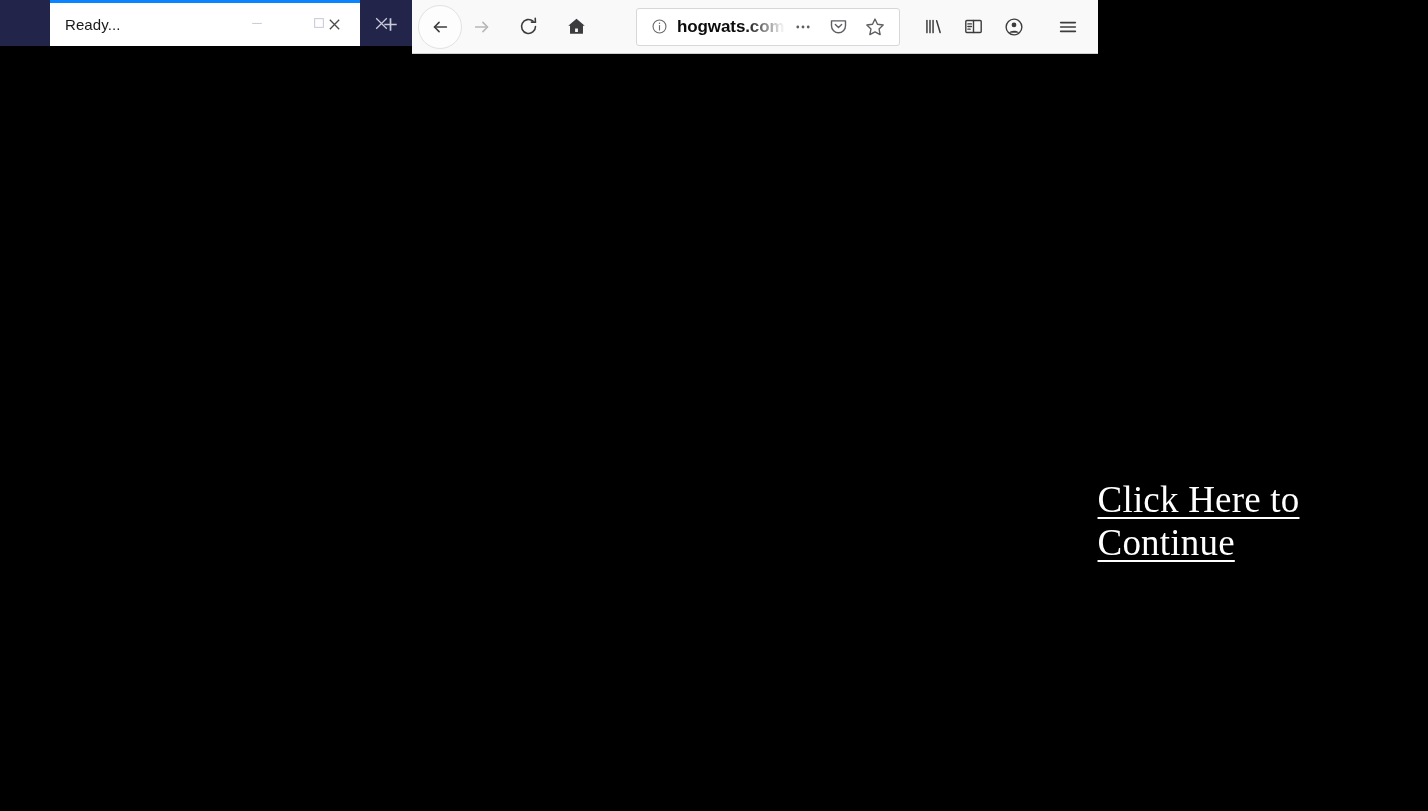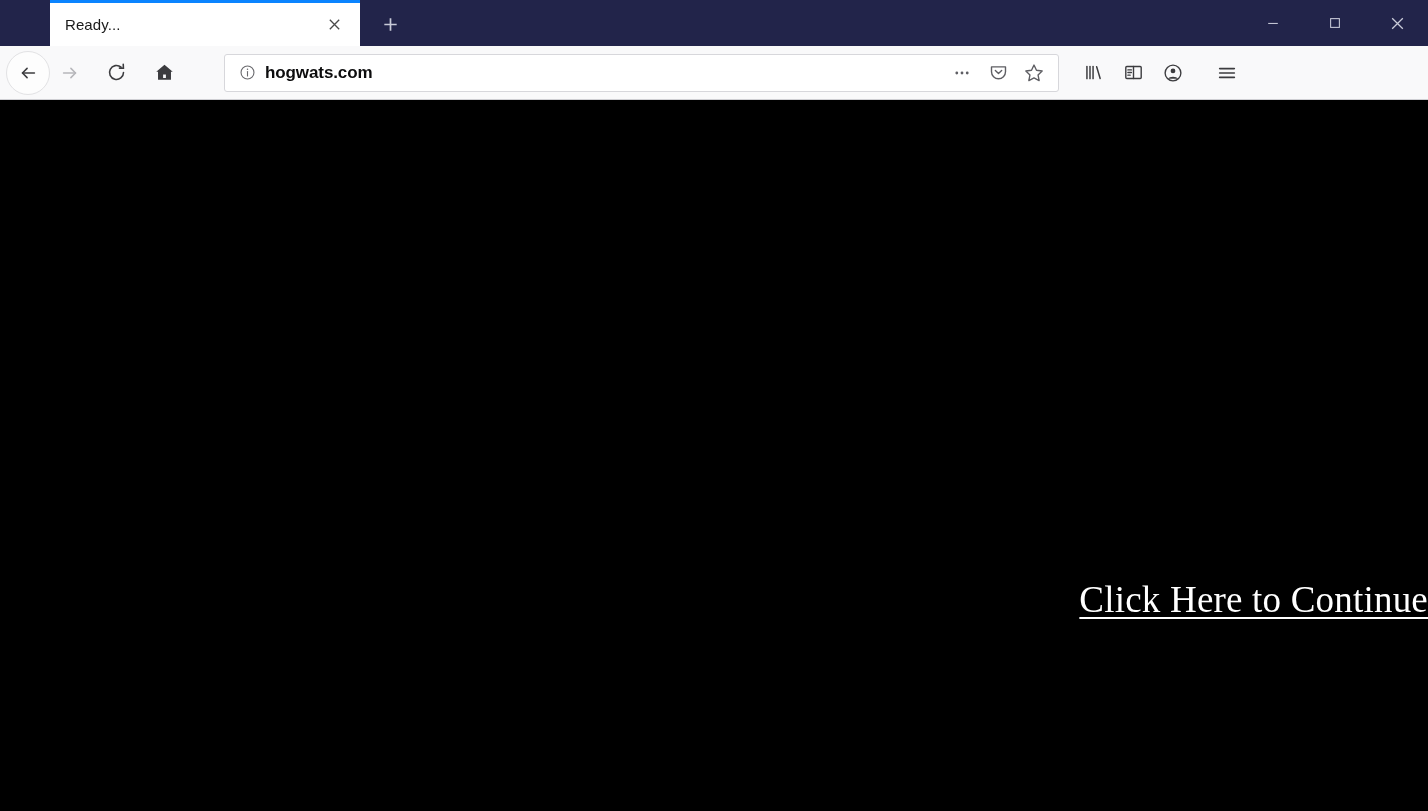--- a/index.html
+++ b/index.html
@@ -2,21 +2,21 @@
 <html><head>
 <meta charset="utf-8">
 <style>
   * { margin:0; padding:0; box-sizing:border-box; }
   html, body {
     width:1428px; height:811px;
     overflow:hidden;
     background:#000;
     font-family:"Liberation Sans", sans-serif;
   }
-  .browser-window { width:1428px; height:811px; display:flex; flex-direction:column; }
+  .browser-window { width:1428px; height:811px; display:flex; flex-direction:row; }
 
   
   .tabbar {
     height:46px;
     background:#22244a;
     display:flex;
     align-items:flex-end;
     position:relative;
     flex:0 0 46px;
   }
@@ -138,21 +138,21 @@
   
   .content {
     flex:1;
     background:#000000;
     position:relative;
   }
   .continue-link {
     position:absolute;
     left:0; right:0;
     top:478px;
-    text-align:right;
+    text-align:left;
     font-family:"Liberation Serif", serif;
     font-size:37px;
     color:#ffffff;
     text-decoration:underline;
     text-underline-offset:5px;
     text-decoration-thickness:2px;
     letter-spacing:.2px;
     cursor:pointer;
   }
 </style>

